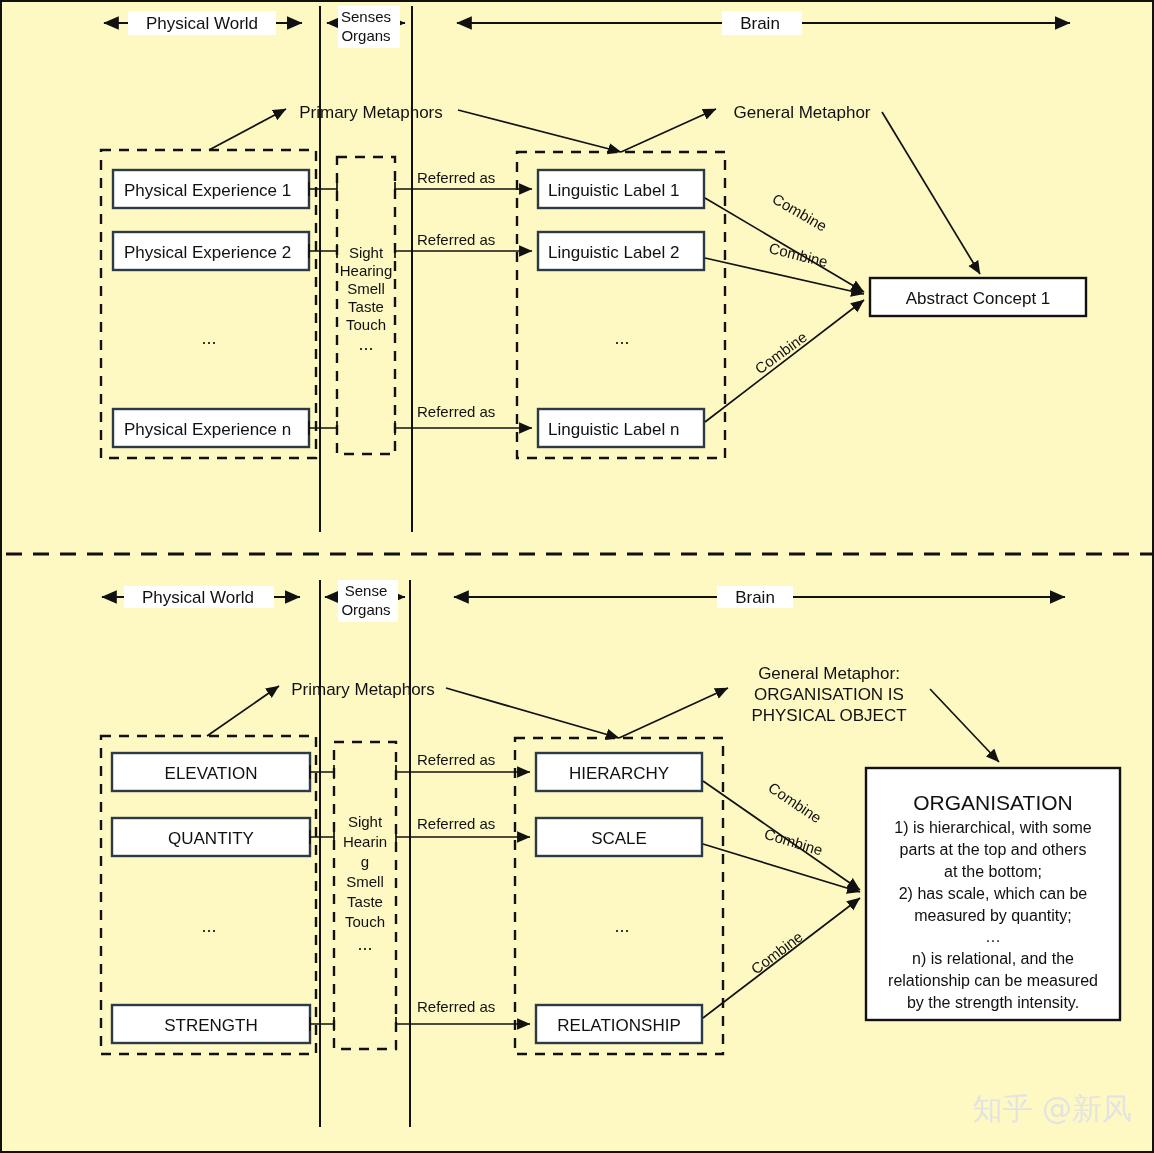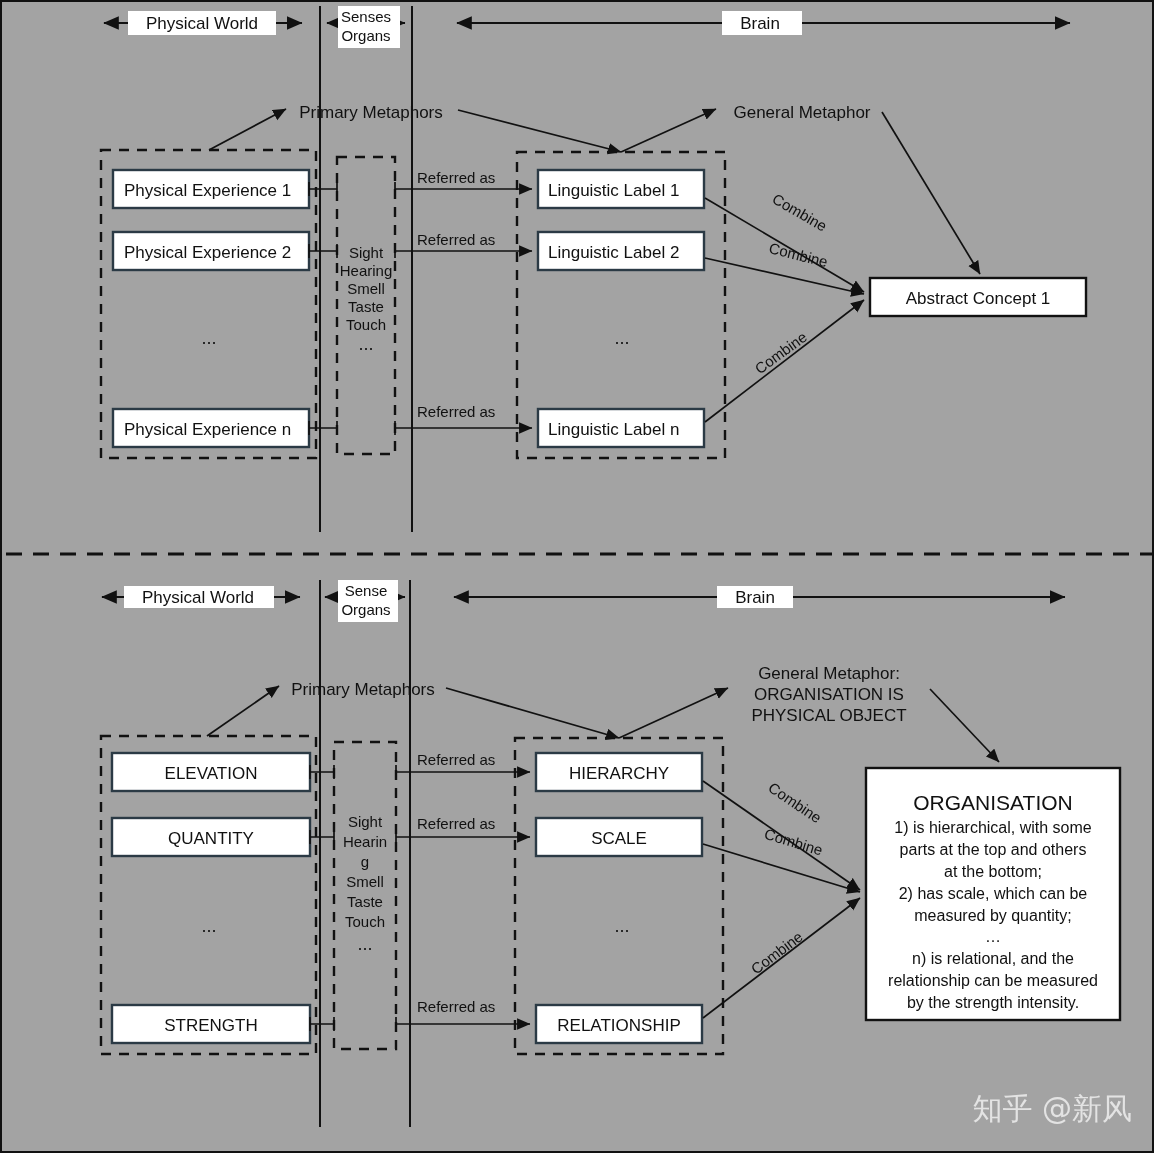--- a/index.html
+++ b/index.html
@@ -1,17 +1,17 @@
 <!DOCTYPE html>
 <html><head>
 <meta charset="utf-8">
 <style>
   html,body{margin:0;padding:0;background:#ffffff;}
   body{font-family:"Liberation Sans", sans-serif;}
-  #page{position:relative;width:1154px;height:1153px;background:#a3a3a3;
+  #page{position:relative;width:1154px;height:1153px;background:#fef9c3;
         border:2px solid #111;box-sizing:border-box;overflow:hidden;}
   svg{position:absolute;left:0;top:0;width:1154px;height:1153px;}
   .txt{font-family:"Liberation Sans", sans-serif;fill:#111;}
   .hdr{font-size:17px;}
   .hdr-sm{font-size:15px;}
   .boxlabel{font-size:17px;}
   .boxlabel-caps{font-size:17px;}
   .meta{font-size:17px;}
   .edge-lbl{font-size:15px;}
   .sense{font-size:15px;}

